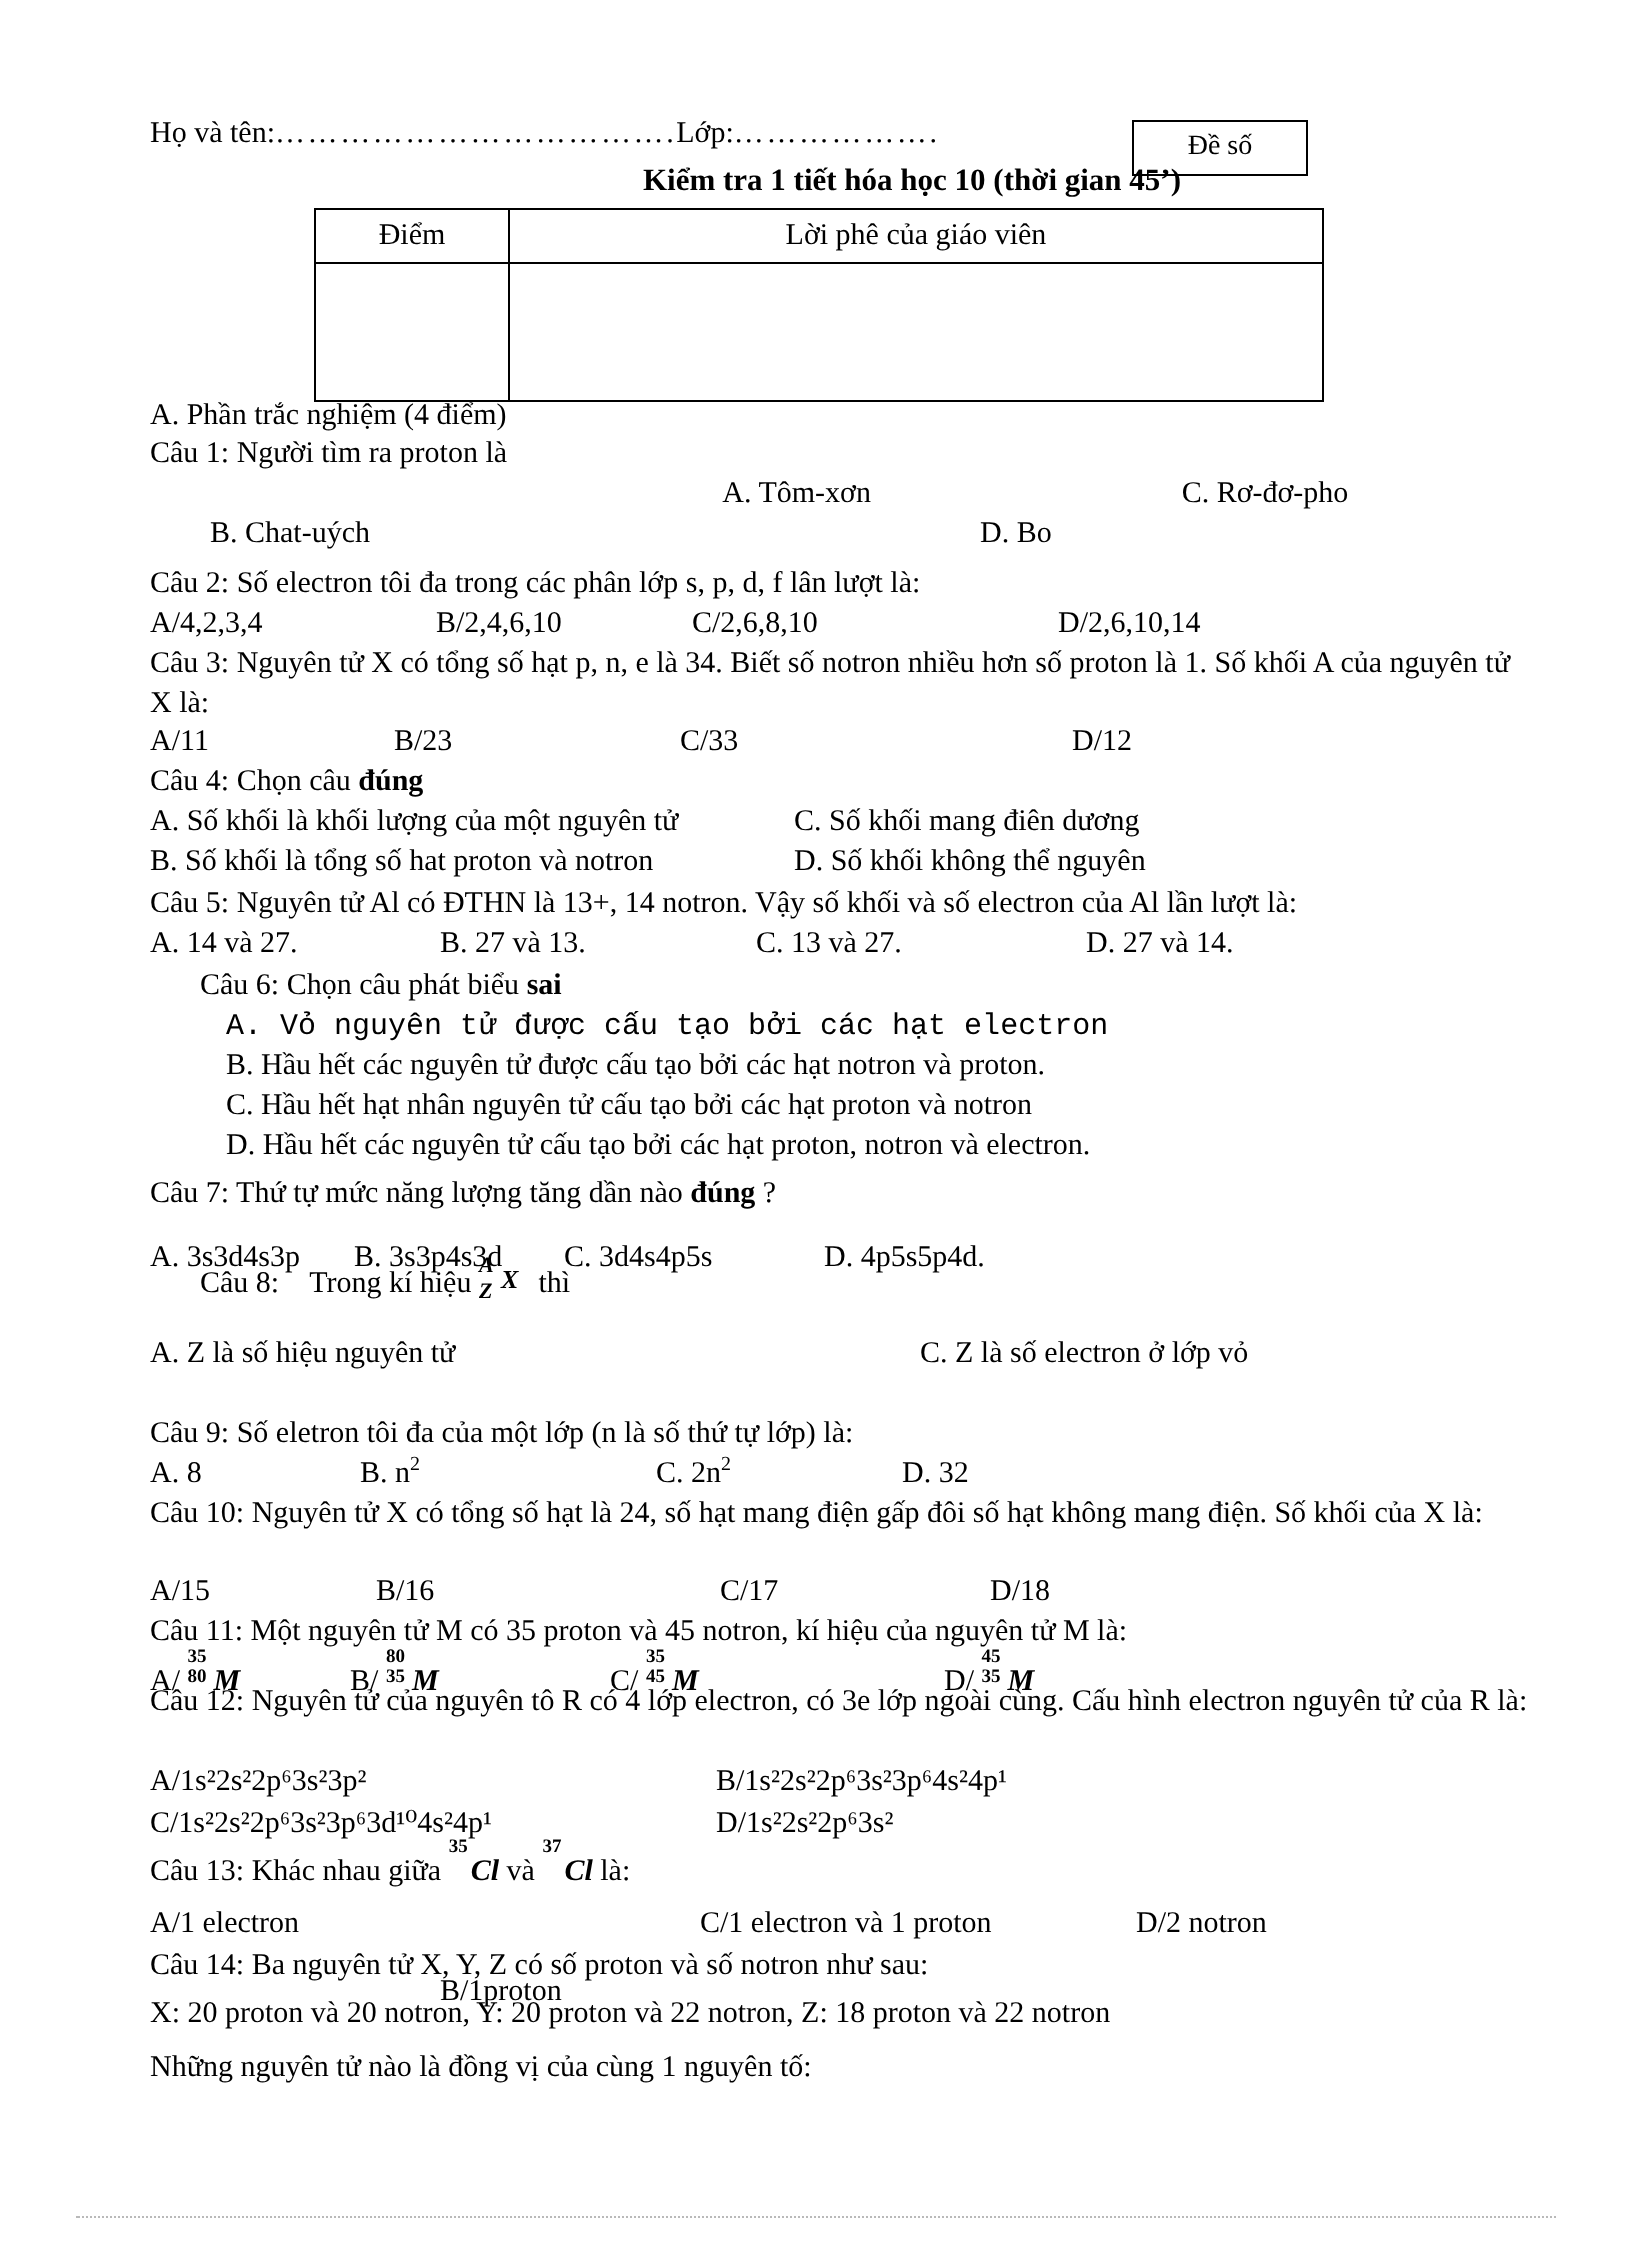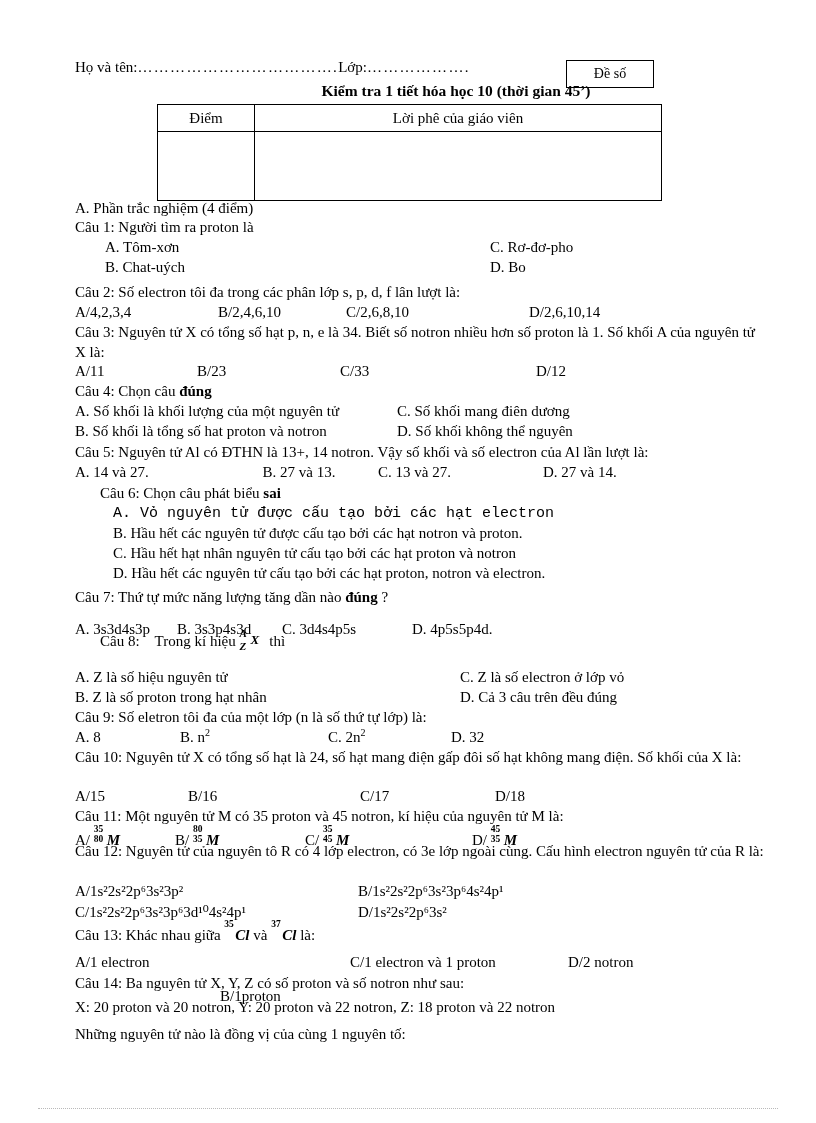--- a/index.html
+++ b/index.html
@@ -201,21 +201,21 @@
     <tr class="gt-body">
       <td></td>
       <td></td>
     </tr>
   </tbody>
     </table>
 
   <div class="q" style="left:75px; top:199px;">A. Phần trắc nghiệm (4 điểm)</div>
 
   <div class="q" style="left:75px; top:218px;">Câu 1: Người tìm ra proton là</div>
-  <div class="ans-row" style="left:75px; top:238px;">
+  <div class="ans-row" style="left:75px; top:238px;text-align:center;">
     <span style="width:385px; padding-left:30px;">A. Tôm-xơn</span><span>C. Rơ-đơ-pho</span>
   </div>
   <div class="ans-row" style="left:75px; top:258px;">
     <span style="width:385px; padding-left:30px;">B. Chat-uých</span><span>D. Bo</span>
   </div>
 
   <div class="q" style="left:75px; top:283px;">Câu 2: Số electron tôi đa trong các phân lớp s, p, d, f lân lượt là:</div>
   <div class="ans-row" style="left:75px; top:303px;">
     <span style="width:143px;">A/4,2,3,4</span><span style="width:128px;">B/2,4,6,10</span><span style="width:183px;">C/2,6,8,10</span><span>D/2,6,10,14</span>
   </div>
@@ -228,41 +228,38 @@
   <div class="q" style="left:75px; top:382px;"><span>Câu 4: Chọn câu </span><span class="b">đúng</span></div>
   <div class="ans-row" style="left:75px; top:402px;">
     <span style="width:322px;">A. Số khối là khối lượng của một nguyên tử</span><span>C. Số khối mang điên dương</span>
   </div>
   <div class="ans-row" style="left:75px; top:422px;">
     <span style="width:322px;">B. Số khối là tổng số hat proton và notron</span><span>D. Số khối không thể nguyên</span>
   </div>
 
   <div class="q" style="left:75px; top:443px;">Câu 5: Nguyên tử Al có ĐTHN là 13+, 14 notron. Vậy  số khối và số electron của Al lần lượt là:</div>
   <div class="ans-row" style="left:75px; top:463px;">
-    <span style="width:145px;">A. 14 và 27.</span><span style="width:158px;text-align:center;">B. 27 và 13.</span><span style="width:165px;">C. 13 và 27.</span><span>D. 27 và 14.</span>
+    <span style="width:145px;">A. 14 và 27.</span><span style="width:158px;">B. 27 và 13.</span><span style="width:165px;">C. 13 và 27.</span><span>D. 27 và 14.</span>
   </div>
 
   <div class="q" style="left:100px; top:484px;"><span>Câu 6: Chọn câu phát biểu </span><span class="b">sai</span></div>
   <div class="q" style="left:113px; top:504px;font-family:Liberation Mono, monospace;">A. Vỏ nguyên tử được cấu tạo bởi các hạt electron</div>
   <div class="q" style="left:113px; top:524px;">B. Hầu hết các nguyên tử được cấu tạo bởi các hạt notron và proton.</div>
   <div class="q" style="left:113px; top:544px;">C. Hầu hết hạt nhân nguyên tử cấu tạo bởi các hạt proton và notron</div>
   <div class="q" style="left:113px; top:564px;">D. Hầu hết các nguyên tử cấu tạo bởi các hạt proton, notron và electron.</div>
 
   <div class="q" style="left:75px; top:588px;"><span>Câu 7: Thứ tự mức năng lượng tăng dần nào </span><span class="b">đúng</span><span> ?</span></div>
   <div class="ans-row" style="left:75px; top:608px;margin-top:12px;">
     <span style="width:102px;">A. 3s3d4s3p</span><span style="width:105px;">B. 3s3p4s3d</span><span style="width:130px;">C. 3d4s4p5s</span><span>D. 4p5s5p4d.</span>
   </div>
 
   <div class="q" style="left:100px; top:630px;"><span>Câu 8:</span>&nbsp;&nbsp;&nbsp;&nbsp;<span>Trong kí hiệu</span>&nbsp;<span class="iso-az-letters"><span class="aa">A</span><span class="zz">Z</span><span class="xx">X</span></span>&nbsp;<span>thì</span></div>
   <div class="ans-row" style="left:75px; top:668px;">
     <span style="width:385px;">A. Z là số hiệu nguyên tử</span><span>C. Z là số electron ở lớp vỏ</span>
   </div>
-  <div class="ans-row" style="left:75px; top:688px;">
-    <span style="width:385px;">B. Z là số proton trong hạt nhân</span><span>D. Cả 3 câu trên đều đúng</span>
-  </div>
 
   <div class="q" style="left:75px; top:708px;">Câu 9: Số eletron tôi đa của một lớp (n là số thứ tự lớp) là:</div>
   <div class="ans-row" style="left:75px; top:728px;">
     <span style="width:105px;"><span>A. 8</span></span><span style="width:148px;"><span>B. n</span><sup>2</sup></span><span style="width:123px;"><span>C. 2n</span><sup>2</sup></span><span><span>D. 32</span></span>
   </div>
 
   <div class="qw" style="left:75px; top:748px;">Câu 10: Nguyên tử X có tổng số hạt là 24, số hạt mang điện gấp đôi số hạt không mang điện. Số khối của X là:</div>
   <div class="ans-row" style="left:75px; top:787px;">
     <span style="width:113px;">A/15</span><span style="width:172px;">B/16</span><span style="width:135px;">C/17</span><span>D/18</span>
   </div>

